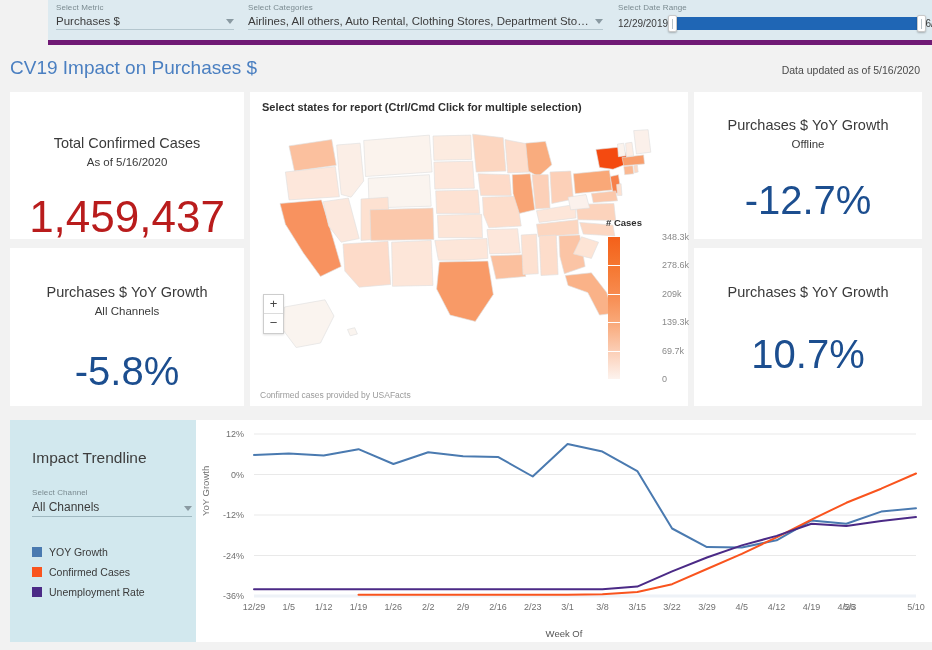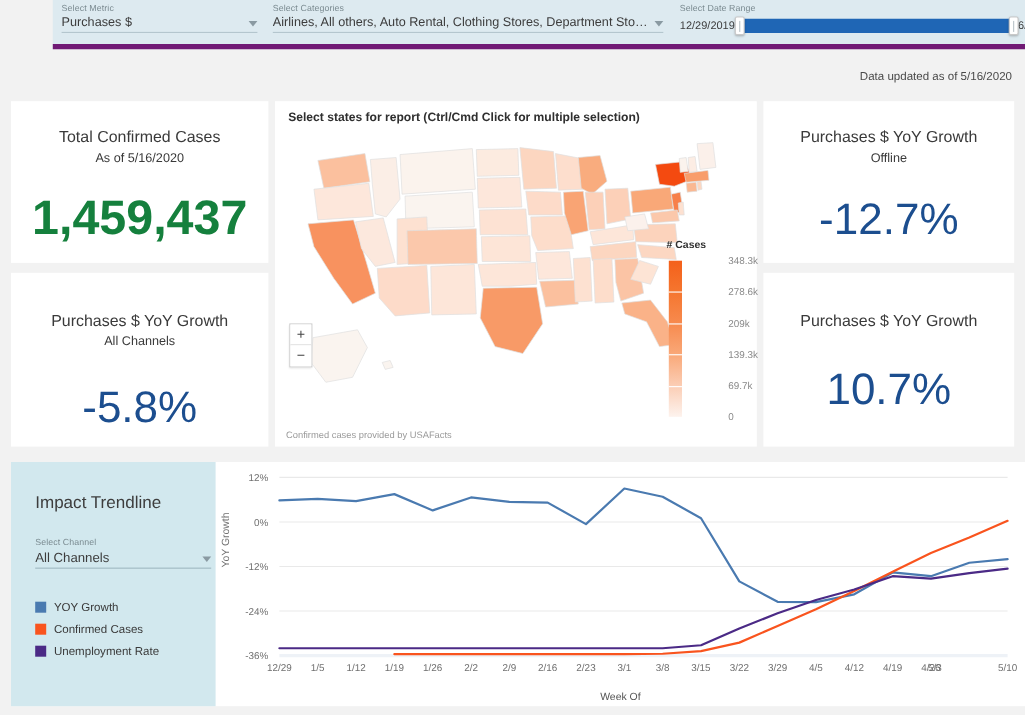--- a/index.html
+++ b/index.html
@@ -78,21 +78,21 @@
   .card { position: absolute; background: #fff; }
   .kpi-title { text-align: center; font-size: 14.5px; color: #3a3a3a; }
   .kpi-sub { text-align: center; font-size: 11.5px; color: #3a3a3a; margin-top: 5px; }
   .kpi-value { text-align: center; font-weight: 400; line-height: 1; }
 
   #card-cases   { left: 10px;  top: 92px;  width: 234px; height: 147px; }
   #card-all     { left: 10px;  top: 248px; width: 234px; height: 158px; }
   #card-offline { left: 694px; top: 92px;  width: 228px; height: 147px; }
   #card-online  { left: 694px; top: 248px; width: 228px; height: 158px; }
 
-  #card-cases .kpi-title { margin-top: 25px; }
+  #card-cases .kpi-title { margin-top: 43px; }
   #card-cases .kpi-value { margin-top: 27px; font-size: 44px; color: #f9541e; }
   #card-all .kpi-title { margin-top: 36px; }
   #card-all .kpi-value { margin-top: 34px; font-size: 40px; color: #1c4e8f; }
   #card-offline .kpi-title { margin-top: 25px; }
   #card-offline .kpi-value { margin-top: 30px; font-size: 40px; color: #1c4e8f; }
   #card-online .kpi-title { margin-top: 36px; }
   #card-online .kpi-value { margin-top: 34px; font-size: 40px; color: #1c4e8f; }
 
   
   #card-map { left: 250px; top: 92px; width: 438px; height: 314px; }
@@ -199,27 +199,28 @@
       <div class="slider-track" style="background: rgb(31, 102, 181);">
         <div class="slider-handle left"></div>
         <div class="slider-handle right"></div>
       </div>
       <div class="date-text">6/16/2020</div>
     </div>
   </div>
 </div>
 
 <div class="titlebar">
+  <div class="dash-title" style="color: rgb(74, 127, 193);">CV19 Impact on Purchases $</div>
   <div class="dash-updated">Data updated as of 5/16/2020</div>
 </div>
 
 <div class="card" id="card-cases">
   <div class="kpi-title">Total Confirmed Cases</div>
   <div class="kpi-sub">As of 5/16/2020</div>
-  <div class="kpi-value" style="color: #15803d; font-weight: bold;">1,459,437</div>
+  <div class="kpi-value" style="color: #b91c1c;">1,459,437</div>
 </div>
 
 <div class="card" id="card-all">
   <div class="kpi-title">Purchases $ YoY Growth</div>
   <div class="kpi-sub">All Channels</div>
   <div class="kpi-value" style="color: rgb(28, 78, 143);">-5.8%</div>
 </div>
 
 <div class="card" id="card-offline">
   <div class="kpi-title">Purchases $ YoY Growth</div>

